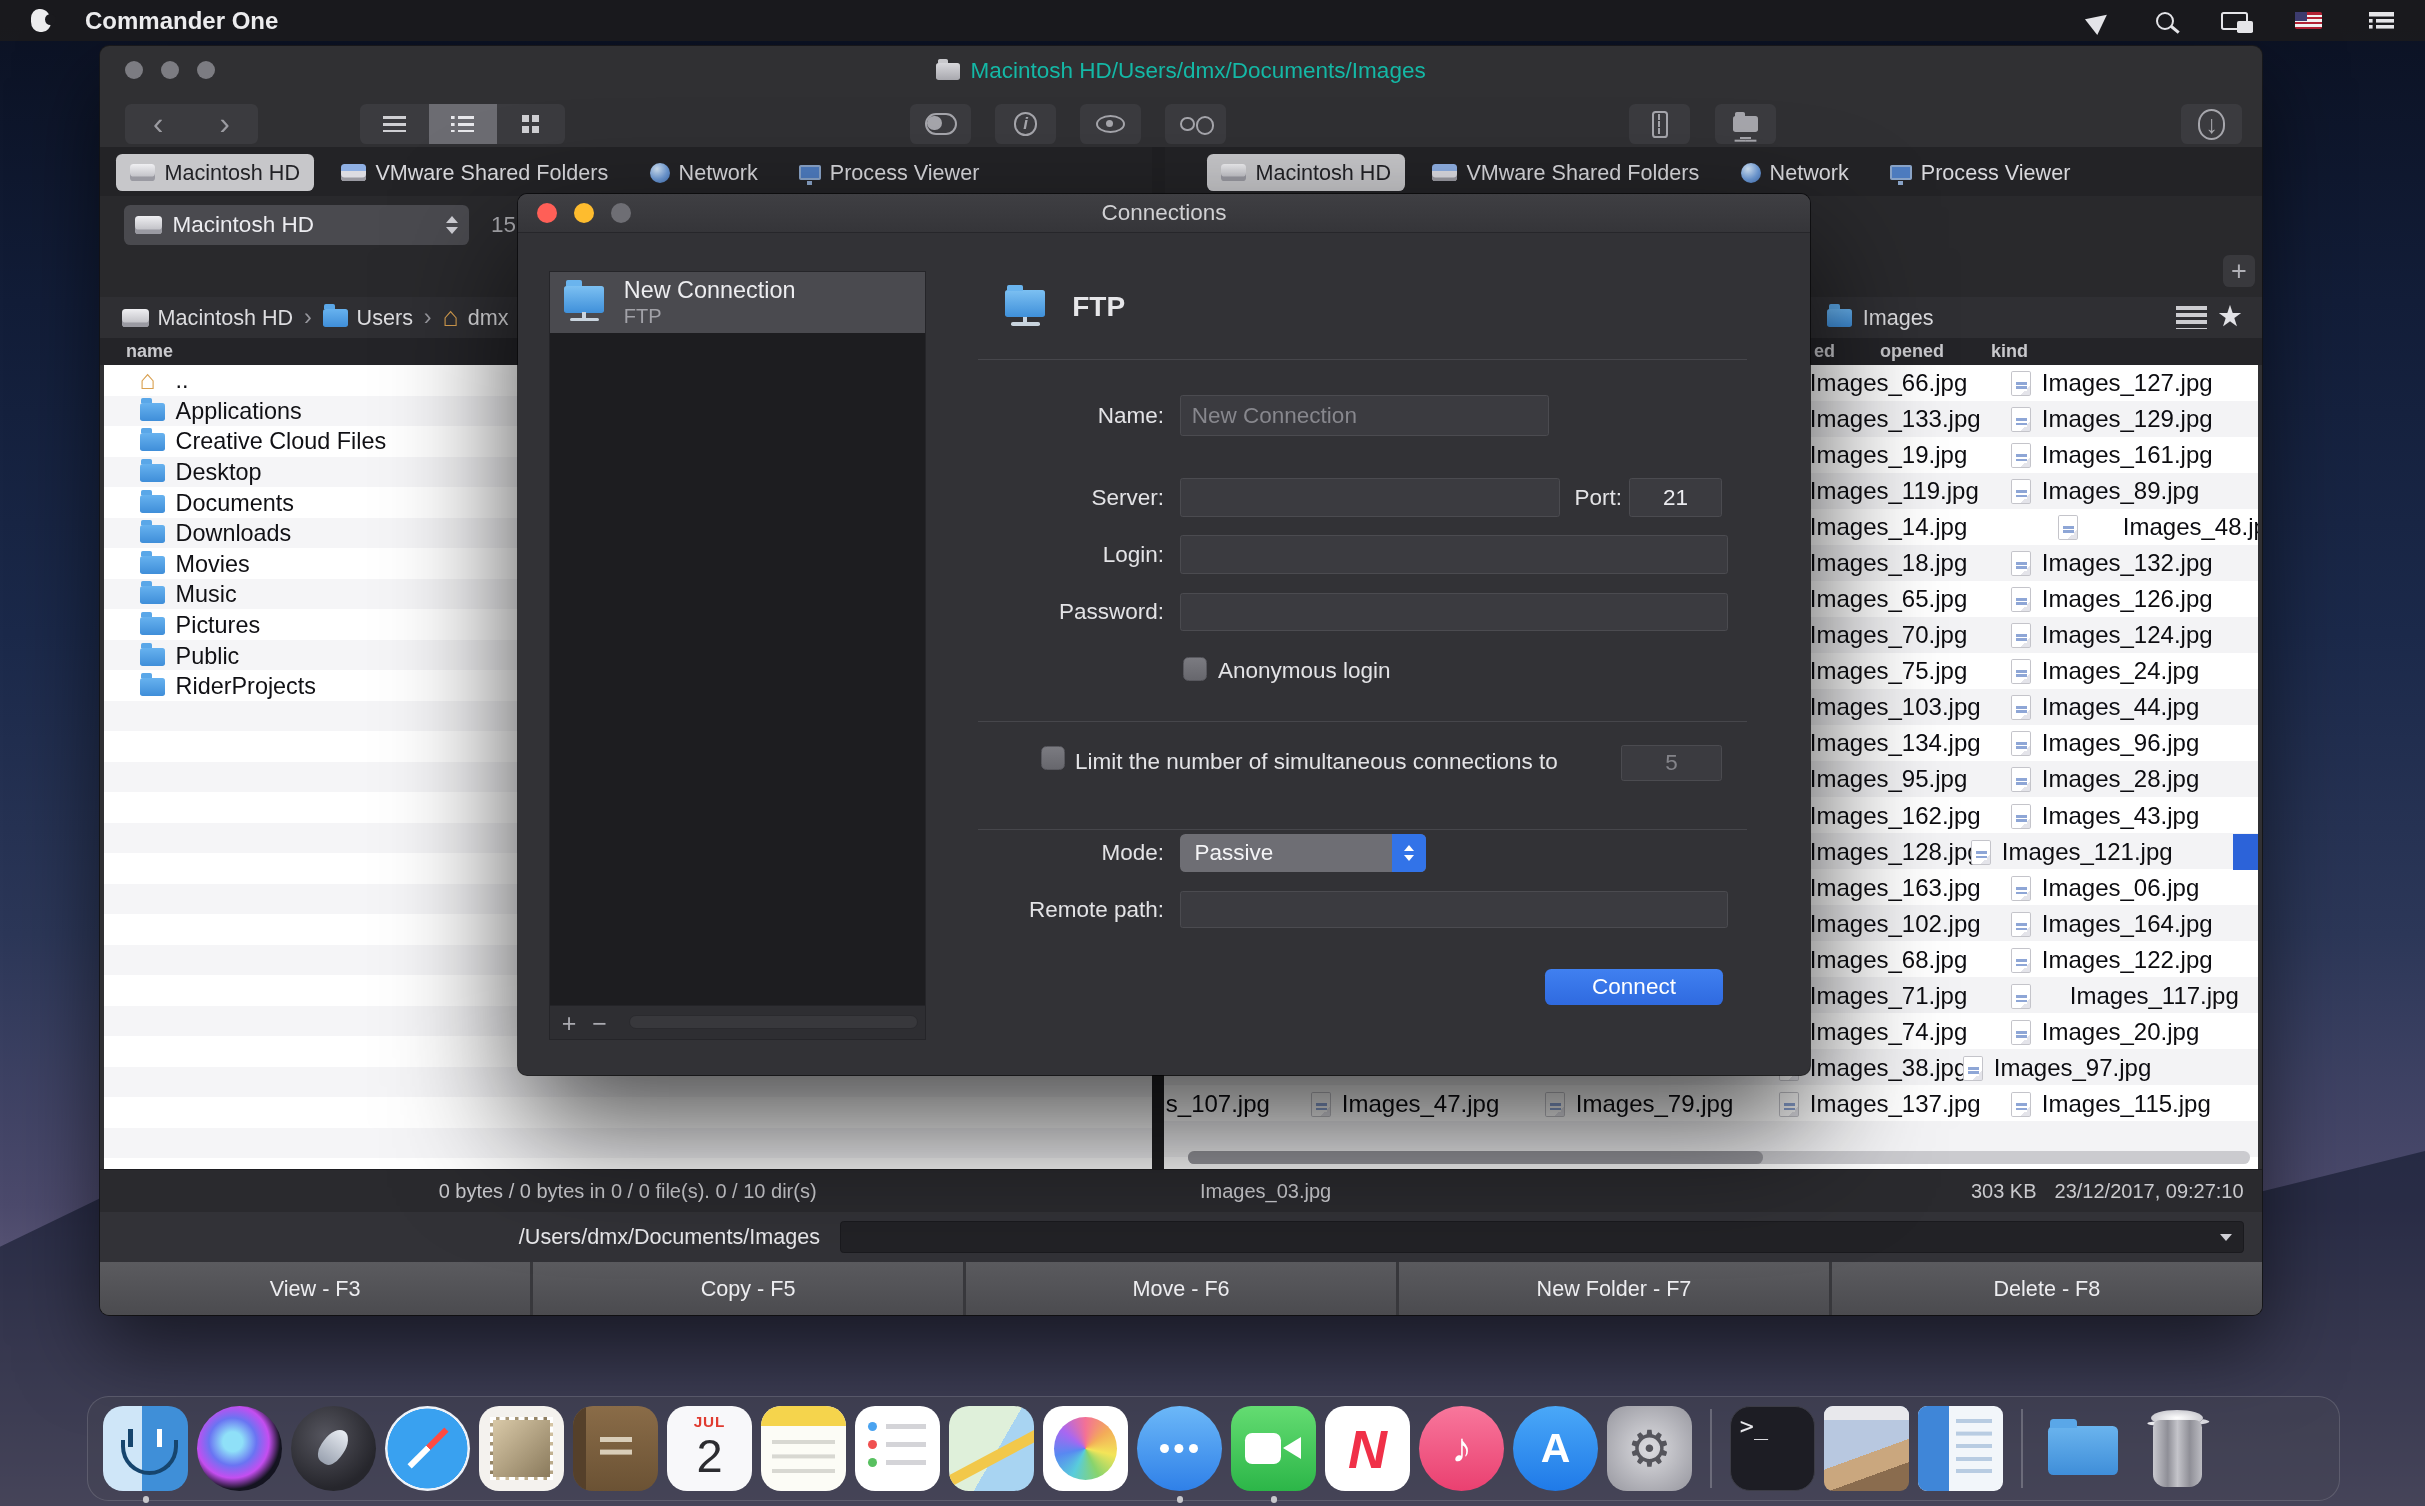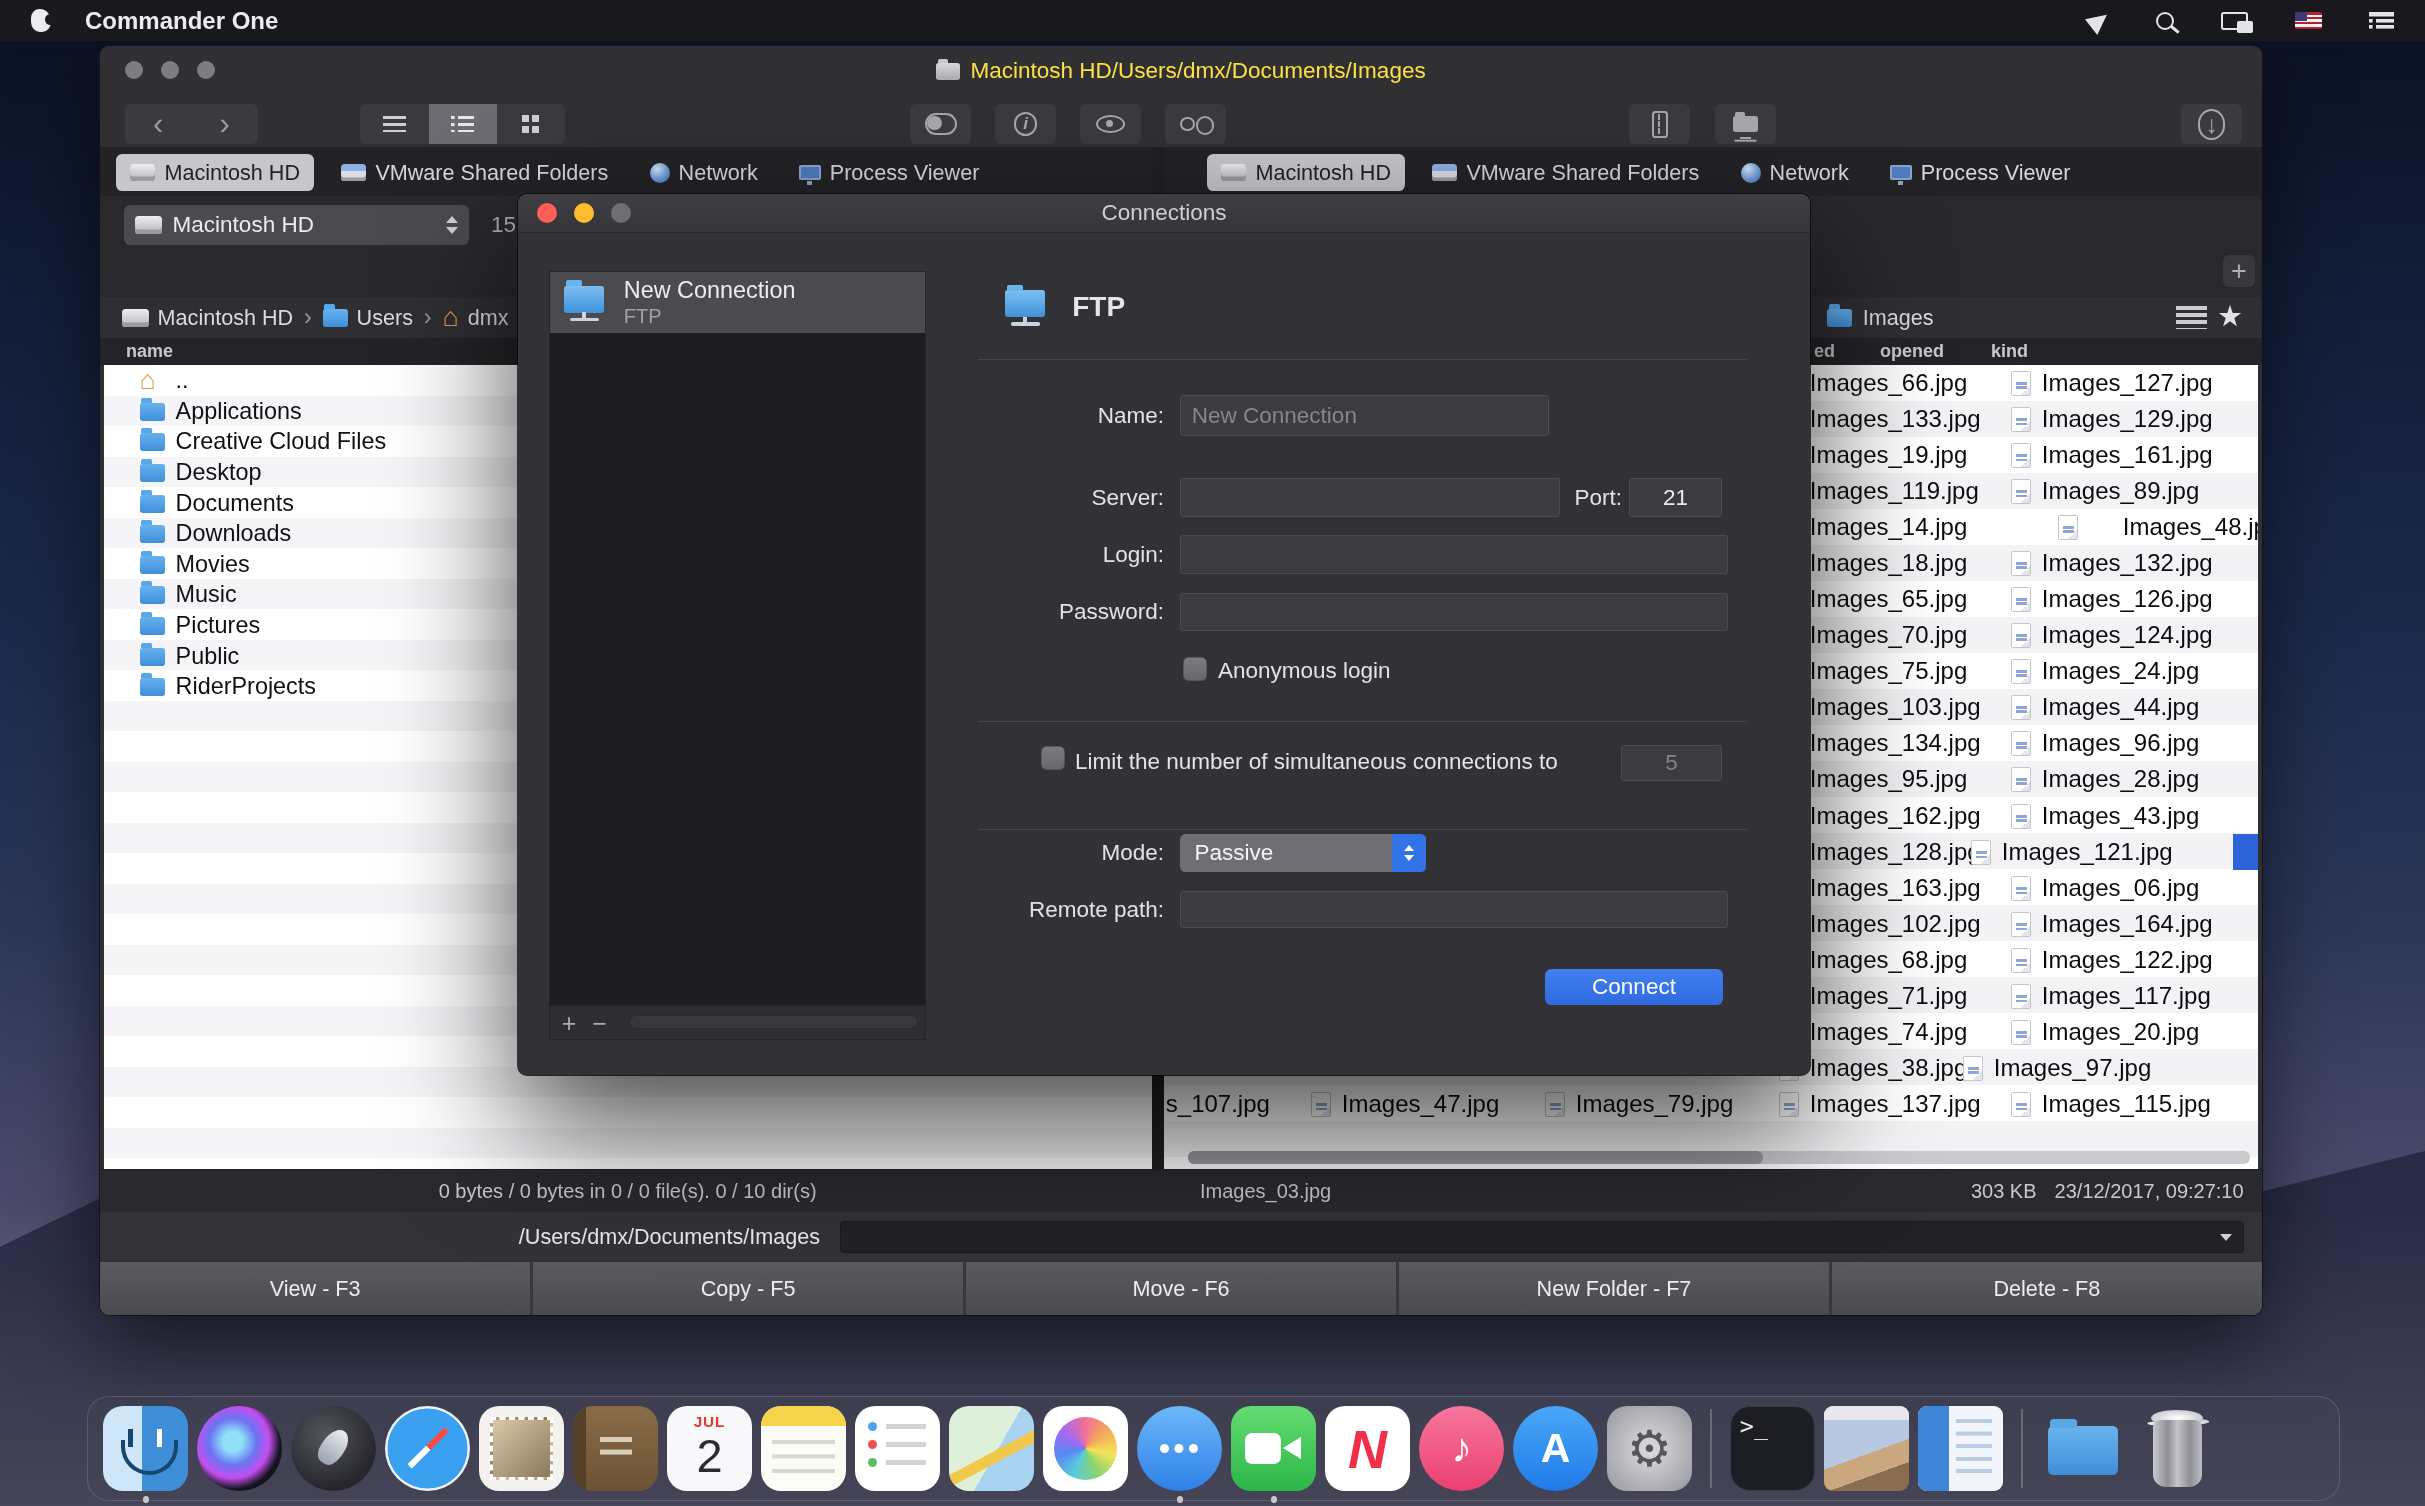--- a/index.html
+++ b/index.html
@@ -33,21 +33,21 @@
      linear-gradient(#e4e4e8,#e4e4e8) 0 7.2px/3.6px 3.6px no-repeat,
      linear-gradient(#e4e4e8,#e4e4e8) 0 13.5px/3.6px 3.6px no-repeat; }
 
   
   .window { position:absolute; left:100px; top:46px; width:2162px; height:1269px; background:#303033;
     border-radius:9px; box-shadow:0 31px 81px rgba(0,0,0,.55), 0 0 0 0.9px #1b1b1e; z-index:10; overflow:hidden; }
 
   .titlebar { position:absolute; left:0; top:0; right:0; height:50px; display:flex; align-items:center; justify-content:center; }
   .lights { position:absolute; left:25px; top:15.3px; display:flex; gap:18px; }
   .light { width:18px; height:18px; border-radius:50%; background:#7c7c82; }
-  .win-title { display:flex; align-items:center; gap:10.8px; color:#fde047; font-size:22.5px; }
+  .win-title { display:flex; align-items:center; gap:10.8px; color:#14b8a6; font-size:22.5px; }
   .wt-folder { width:23.4px; height:17px; border-radius:2.7px; background:linear-gradient(#d8d8dc,#a8a8ae); position:relative; }
   .wt-folder::before { content:""; position:absolute; top:-3.6px; left:1.8px; width:10px; height:4.5px; background:#c8c8cc; border-radius:1.8px 1.8px 0 0; }
 
   .toolbar { position:absolute; left:0; top:50px; right:0; height:51px; }
   .tb { position:absolute; top:8px; height:40px; background:#3b3b3f; border-radius:6.3px; display:flex; align-items:center; justify-content:center; color:#a6a6ac; }
   .tb-navgroup { left:25px; width:133px; gap:0; }
   .tb-nav { flex:1; text-align:center; font-size:31px; line-height:36px; color:#9b9ba1; }
   .tb-seg { left:260px; width:205px; padding:0; overflow:hidden; }
   .seg { width:68px; height:40px; display:flex; align-items:center; justify-content:center; }
   .seg.sel { background:#6c6c72; }
@@ -601,21 +601,21 @@
           <span>Images_06.jpg</span>
         </div>
         <div class="fcell" style="left: 847px; top: 541px;">
           <span class="i-page" style="margin-right: 10.8px;"></span>
           <span>Images_164.jpg</span>
         </div>
         <div class="fcell" style="left: 847px; top: 577px;">
           <span class="i-page" style="margin-right: 10.8px;"></span>
           <span>Images_122.jpg</span>
         </div>
-        <div class="fcell" style="left: 847px; top: 613px;">
+        <div class="fcell" style="left: 847px; top: 613px; gap: 28px;">
           <span class="i-page" style="margin-right: 10.8px;"></span>
           <span>Images_117.jpg</span>
         </div>
         <div class="fcell" style="left: 847px; top: 649px;">
           <span class="i-page" style="margin-right: 10.8px;"></span>
           <span>Images_20.jpg</span>
         </div>
         <div class="fcell" style="left: 799px; top: 685px;">
           <span class="i-page" style="margin-right: 10.8px;"></span>
           <span>Images_97.jpg</span>

